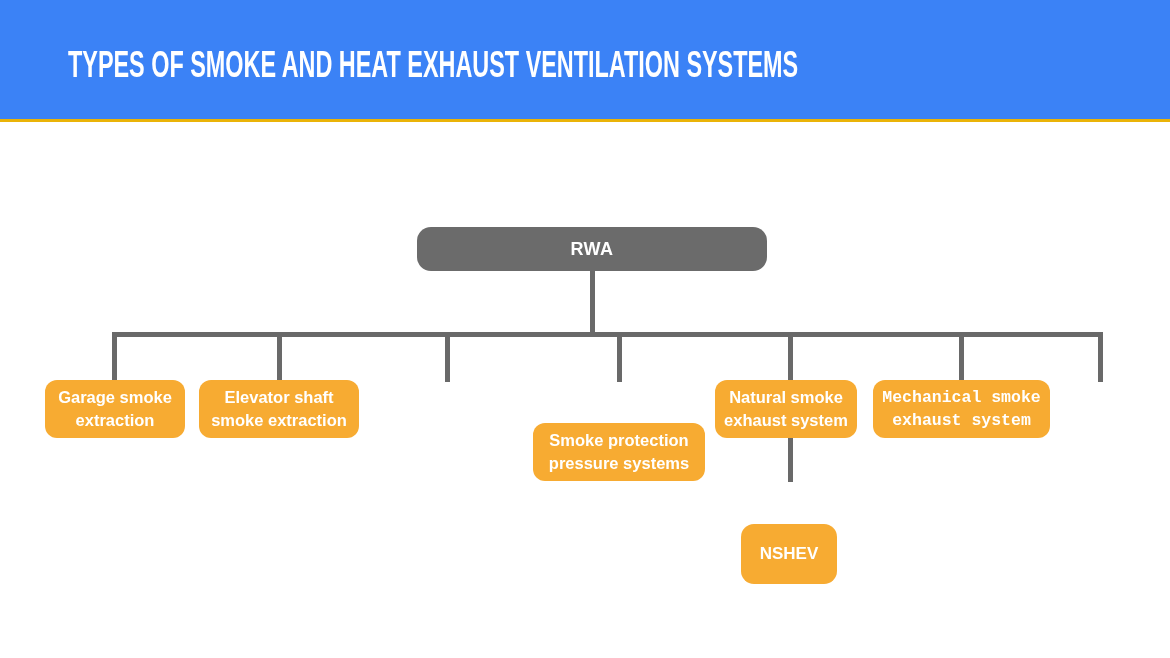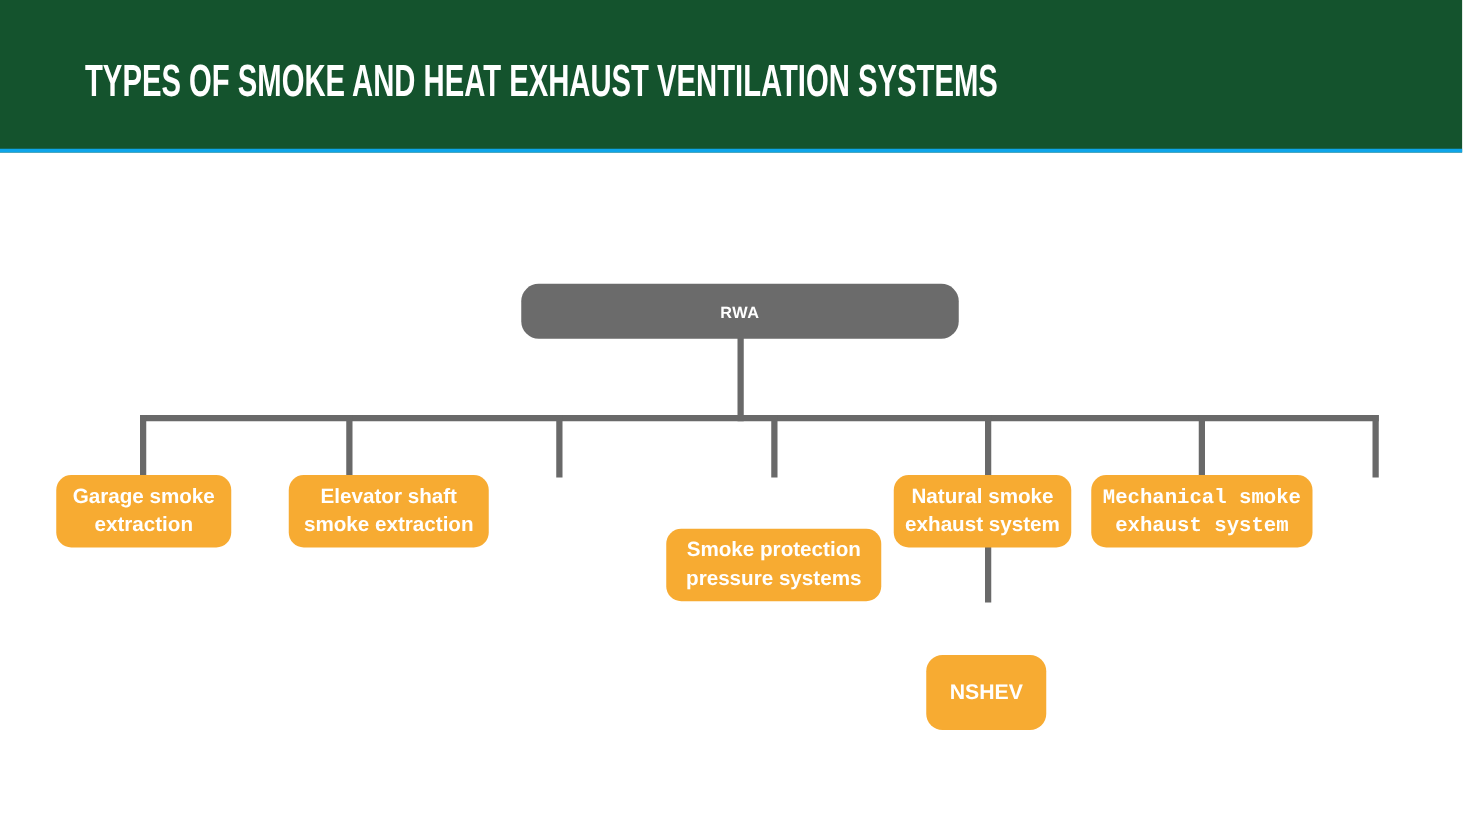--- a/index.html
+++ b/index.html
@@ -15,22 +15,22 @@
     background: #ffffff;
     overflow: hidden;
   }
 
   
   .header {
     position: absolute;
     left: 0; top: 0;
     width: 1170px;
     height: 122px;
-    background: #14532d;
-    border-bottom: 3px solid #0ea5e9;
+    background: #3b82f6;
+    border-bottom: 3px solid #eab308;
     box-sizing: border-box;
   }
   .header h1 {
     position: absolute;
     left: 68px;
     top: 44px;
     margin: 0;
     color: #ffffff;
     font-size: 36px;
     font-weight: bold;
@@ -51,36 +51,36 @@
     text-align: center;
     color: #ffffff;
     font-weight: bold;
     box-sizing: border-box;
   }
   .node.root {
     left: 417px; top: 227px;
     width: 350px; height: 44px;
     background: #6b6b6b;
     border-radius: 14px;
-    font-size: 13px;
+    font-size: 18px;
     letter-spacing: 0.5px;
     z-index: 2;
   }
   .node.child {
     top: 380px;
     height: 58px;
     background: #f7ab32;
     border-radius: 12px;
     font-size: 16.5px;
     line-height: 23px;
     padding: 0 6px;
     z-index: 2;
   }
   .node.c1 { left: 45px;   width: 140px; }
-  .node.c2 { left: 199px;  width: 160px; margin-left: 32px; }
+  .node.c2 { left: 199px;  width: 160px; }
   .node.c3 { left: 368px;  width: 158px; }
   .node.c4 { left: 533px;  width: 172px; margin-top: 43px; }
   .node.c5 { left: 715px;  width: 142px; }
   .node.c6 { left: 873px;  width: 177px; font-family: Liberation Mono, monospace; }
   .node.c7 { left: 1058px; width: 84px;  }
   .node.nshev {
     left: 741px; top: 479px;
     width: 96px; height: 60px;
     background: #f7ab32;
     border-radius: 13px;

